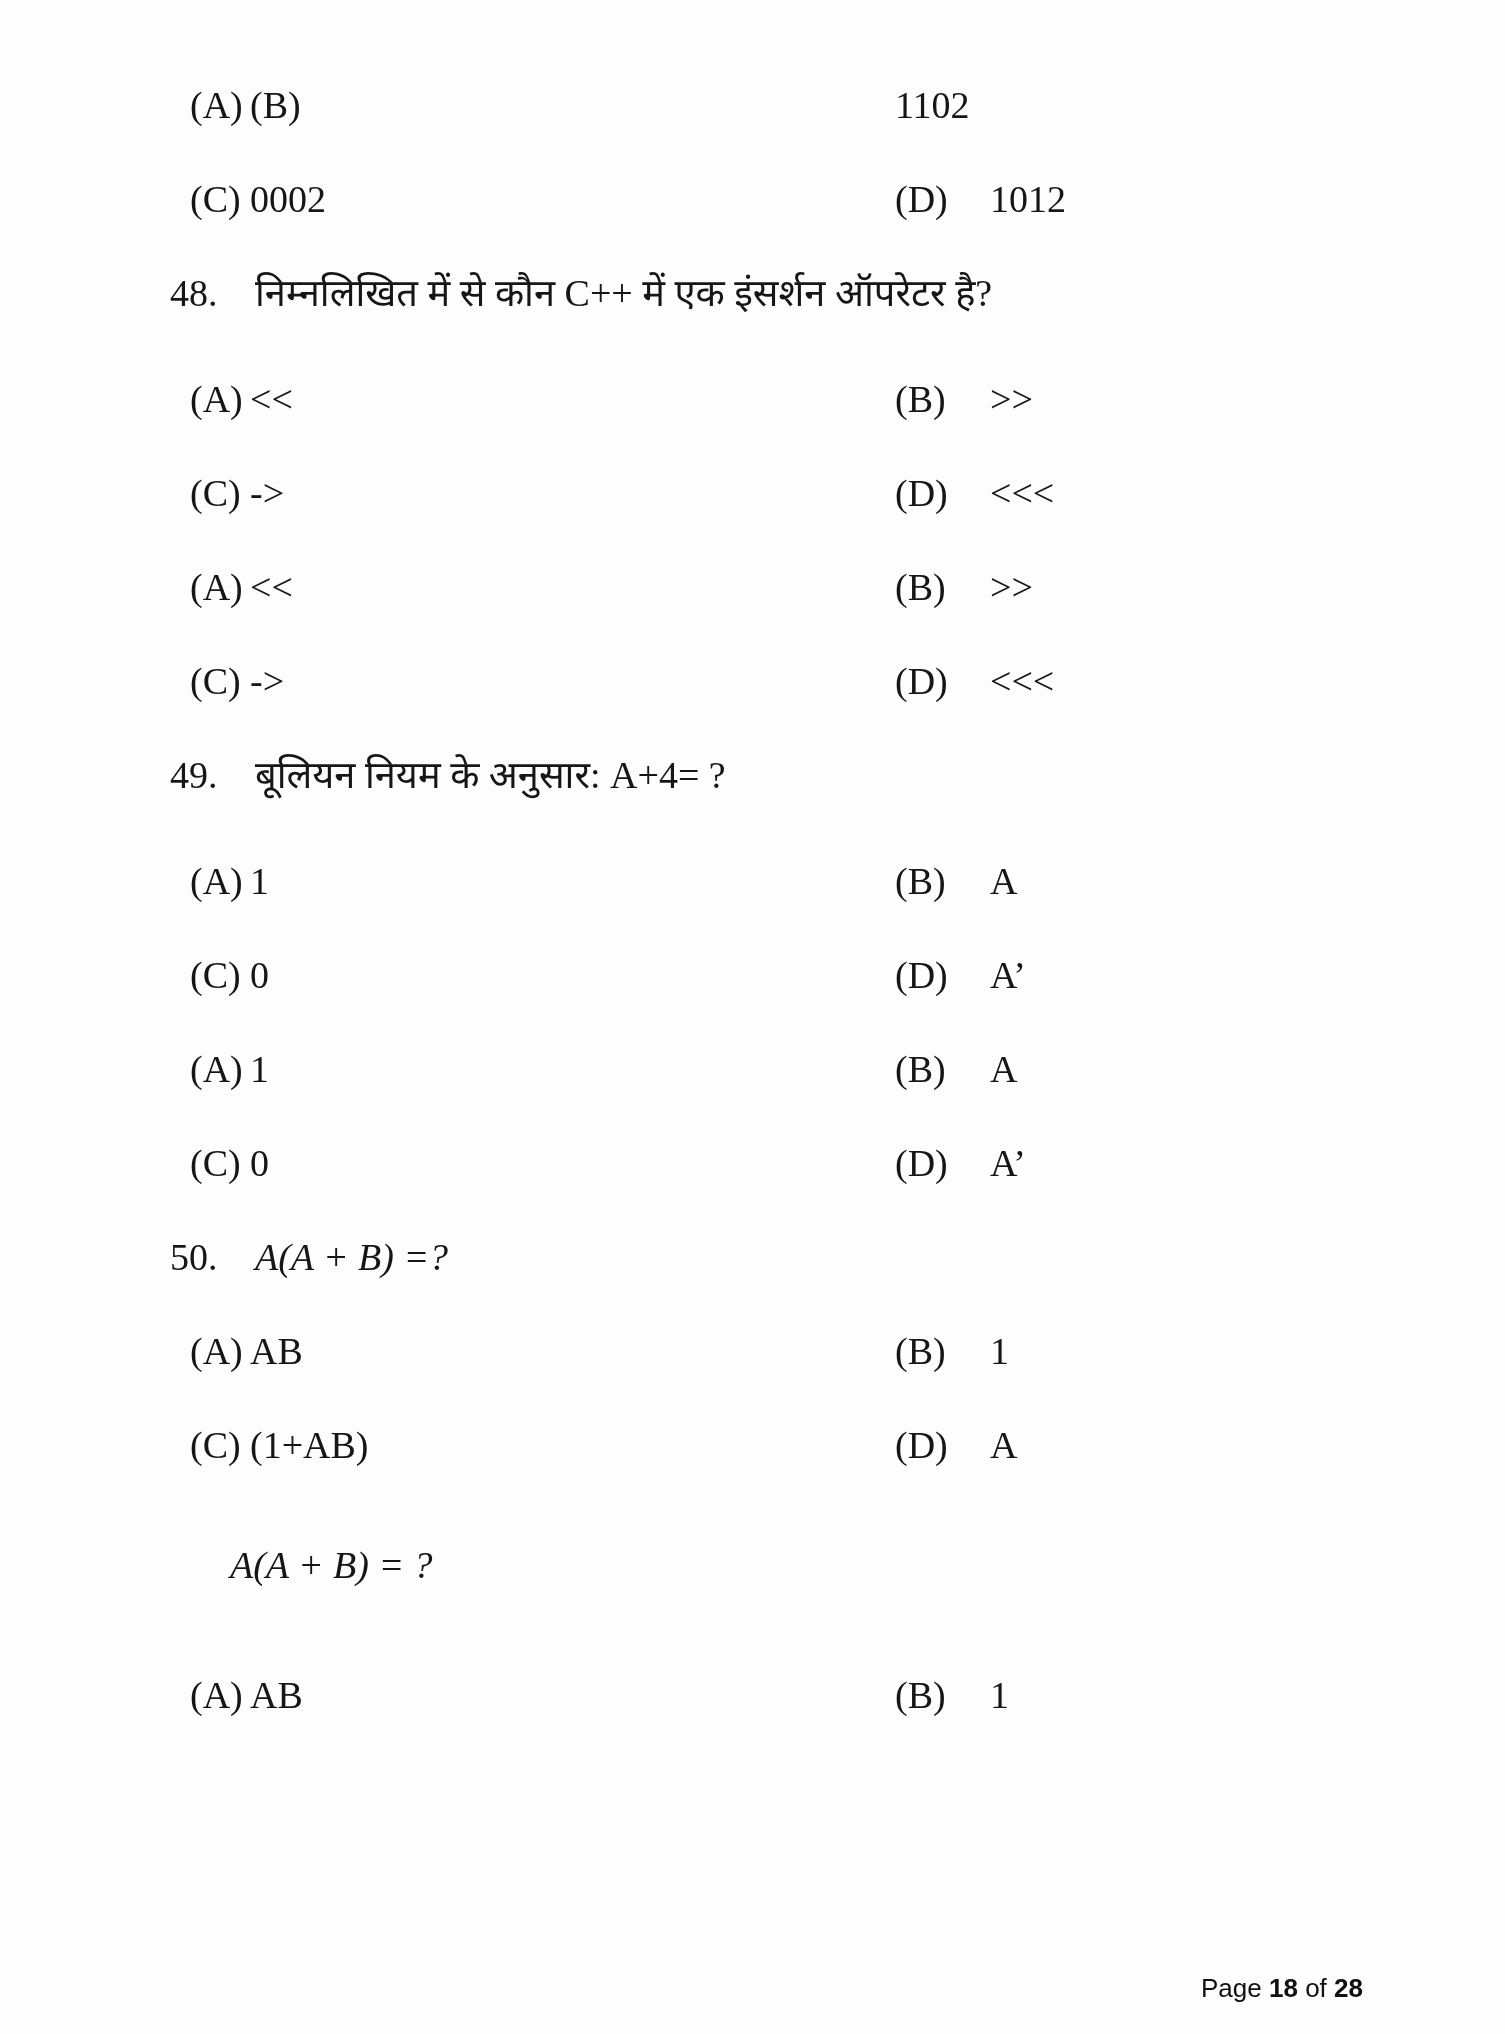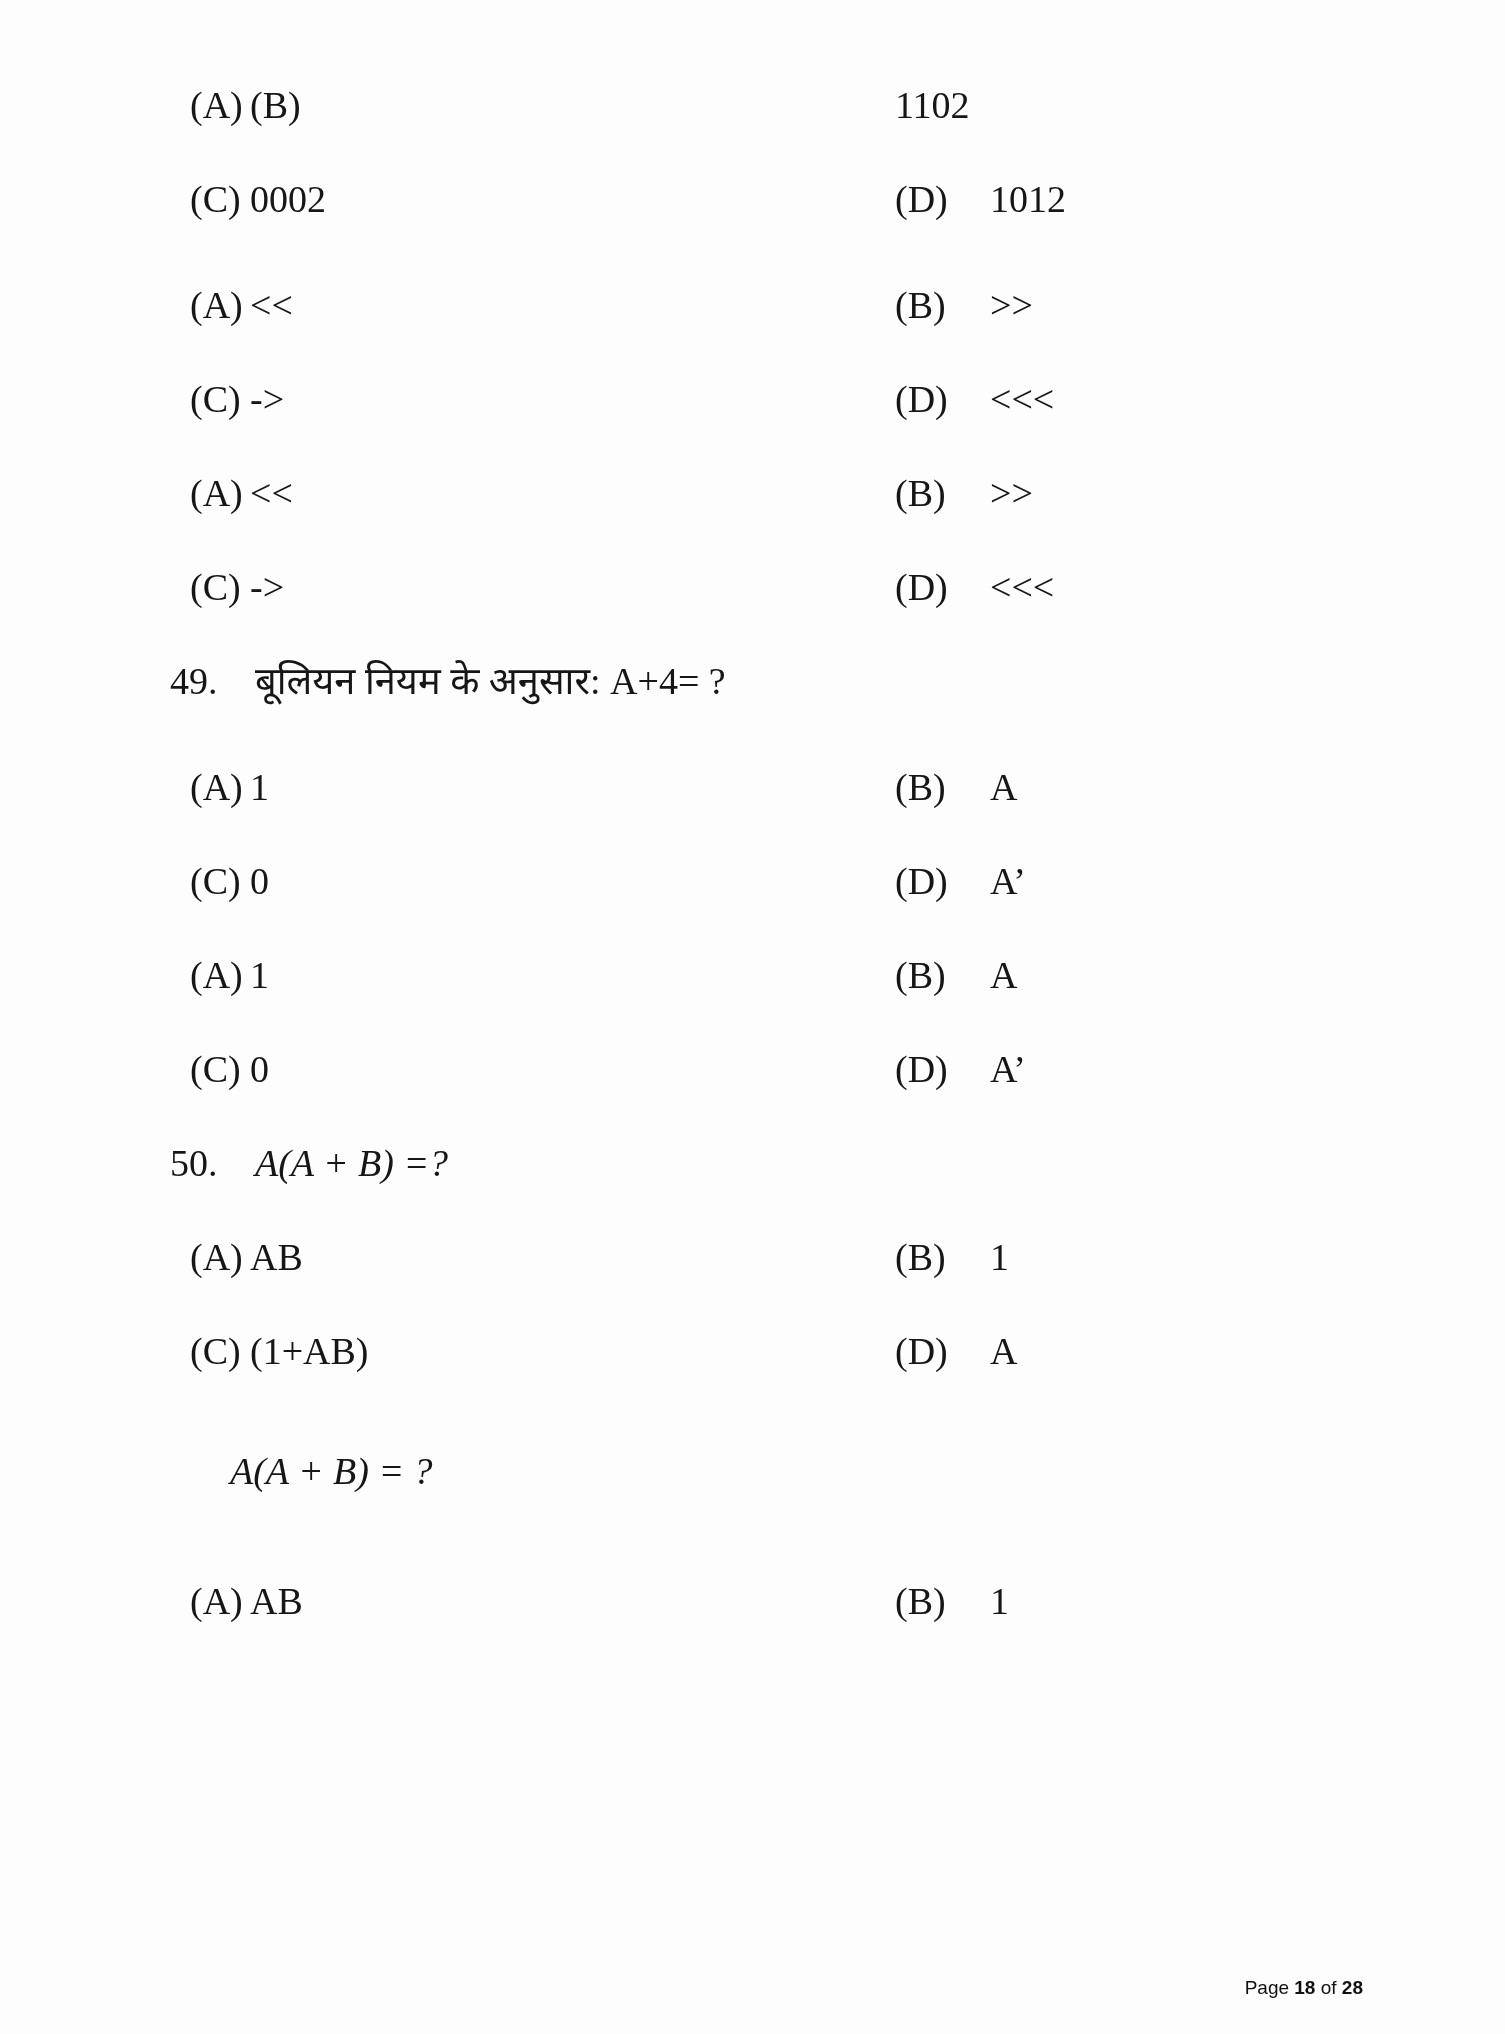--- a/index.html
+++ b/index.html
@@ -30,21 +30,21 @@
   .q-line { display:flex; }
   .q-num { width:85px; flex:0 0 auto; }
   .q-text { flex:1 1 auto; }
   .en-indent { margin-left:85px; }
   .math { font-style:italic; }
   .math-standalone { margin-left:60px; }
   .footer {
     position:absolute;
     top:1972px; right:142px;
     font-family:"Liberation Sans","DejaVu Sans",sans-serif;
-    font-size:19px; line-height:32px;
+    font-size:26px; line-height:32px;
     color:#101010;
   }
   .footer b { font-weight:bold; }
 </style>
 </head>
 <body>
 
 <div class="content">
 
   <div class="line opt-row">
@@ -52,20 +52,24 @@
     <span>(B)</span>
     <span>1102</span>
   </div>
   <div class="line opt-row">
     <span>(C)</span>
     <span>0002</span>
     <span>(D)</span>
     <span>1012</span>
   </div>
 
+  <div class="line q-line">
+    <span class="q-num">48.</span>
+    <span class="q-text">निम्नलिखित में से कौन C++ में एक इंसर्शन ऑपरेटर है?</span>
+  </div>
   <div class="line opt-row after-q">
     <span>(A)</span>
     <span>&lt;&lt;</span>
     <span>(B)</span>
     <span>&gt;&gt;</span>
   </div>
   <div class="line opt-row">
     <span>(C)</span>
     <span>-&gt;</span>
     <span>(D)</span>

